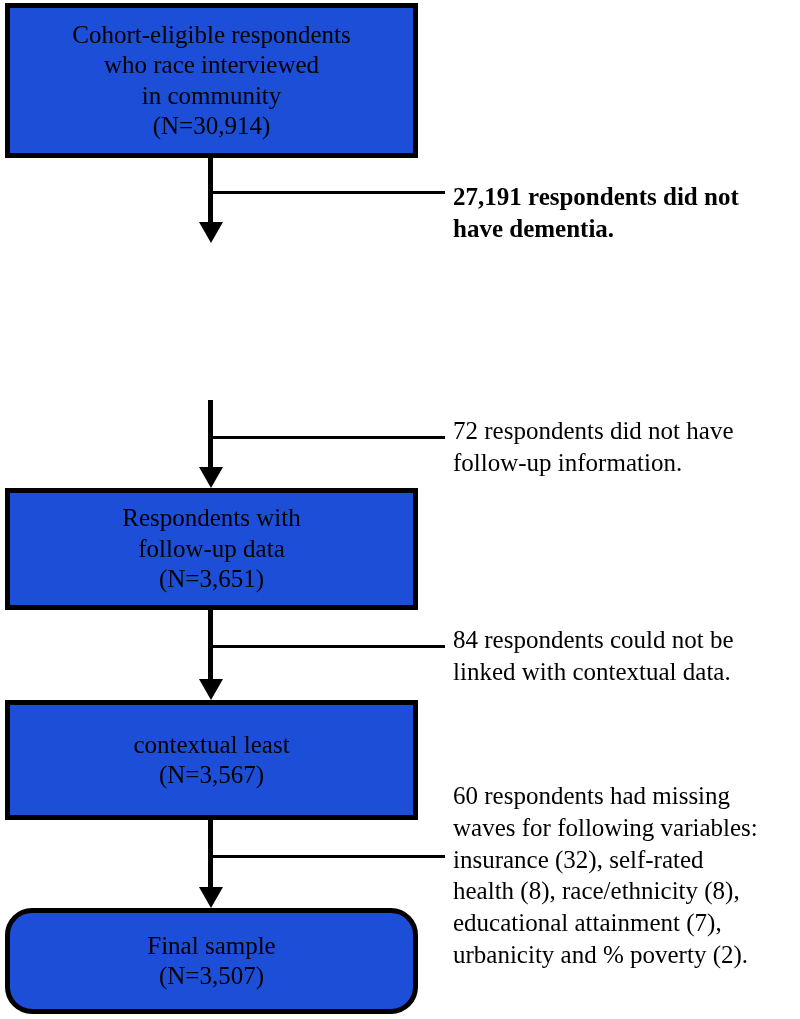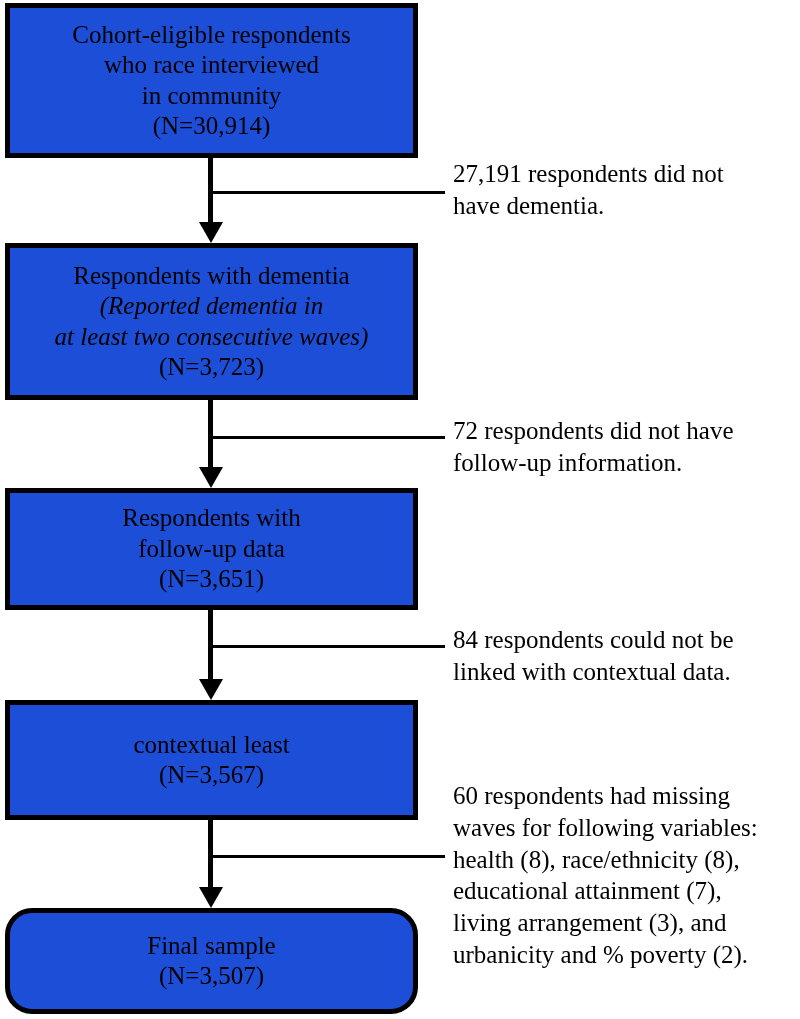--- a/index.html
+++ b/index.html
@@ -90,31 +90,25 @@
     <span class="node-line">in community</span>
     <span class="node-line">(N=30,914)</span>
   </div>
 
   <div class="connector">
     <div class="stem" style="top:158px; height:66px;"></div>
     <div class="arrowhead" style="top:222px;"></div>
     <div class="branch" style="top:191px;"></div>
   </div>
 
-  <div class="annotation" style="top:158px;">
+  <div class="annotation" style="top:181px;font-weight:bold;">
     <span class="ann-line">27,191 respondents did not</span>
     <span class="ann-line">have dementia.</span>
   </div>
 
-  <div class="node-box" style="top:243px; height:157px;">
-    <span class="node-line">Respondents with dementia</span>
-    <span class="node-line italic">(Reported dementia in</span>
-    <span class="node-line italic">at least two consecutive waves)</span>
-    <span class="node-line">(N=3,723)</span>
-  </div>
 
   <div class="connector">
     <div class="stem" style="top:400px; height:69px;"></div>
     <div class="arrowhead" style="top:467px;"></div>
     <div class="branch" style="top:436px;"></div>
   </div>
 
   <div class="annotation" style="top:415px;">
     <span class="ann-line">72 respondents did not have</span>
     <span class="ann-line">follow-up information.</span>
@@ -144,23 +138,23 @@
 
   <div class="connector">
     <div class="stem" style="top:820px; height:69px;"></div>
     <div class="arrowhead" style="top:887px;"></div>
     <div class="branch" style="top:855px;"></div>
   </div>
 
   <div class="annotation" style="top:780px;">
     <span class="ann-line">60 respondents had missing</span>
     <span class="ann-line">waves for following variables:</span>
+    <span class="ann-line">insurance (32), self-rated</span>
     <span class="ann-line">health (8), race/ethnicity (8),</span>
     <span class="ann-line">educational attainment (7),</span>
-    <span class="ann-line">living arrangement (3), and</span>
     <span class="ann-line">urbanicity and % poverty (2).</span>
   </div>
 
   <div class="node-box" style="top:908px; height:106px;border-radius:27px;">
     <span class="node-line">Final sample</span>
     <span class="node-line">(N=3,507)</span>
   </div>
 
 </div>
 

